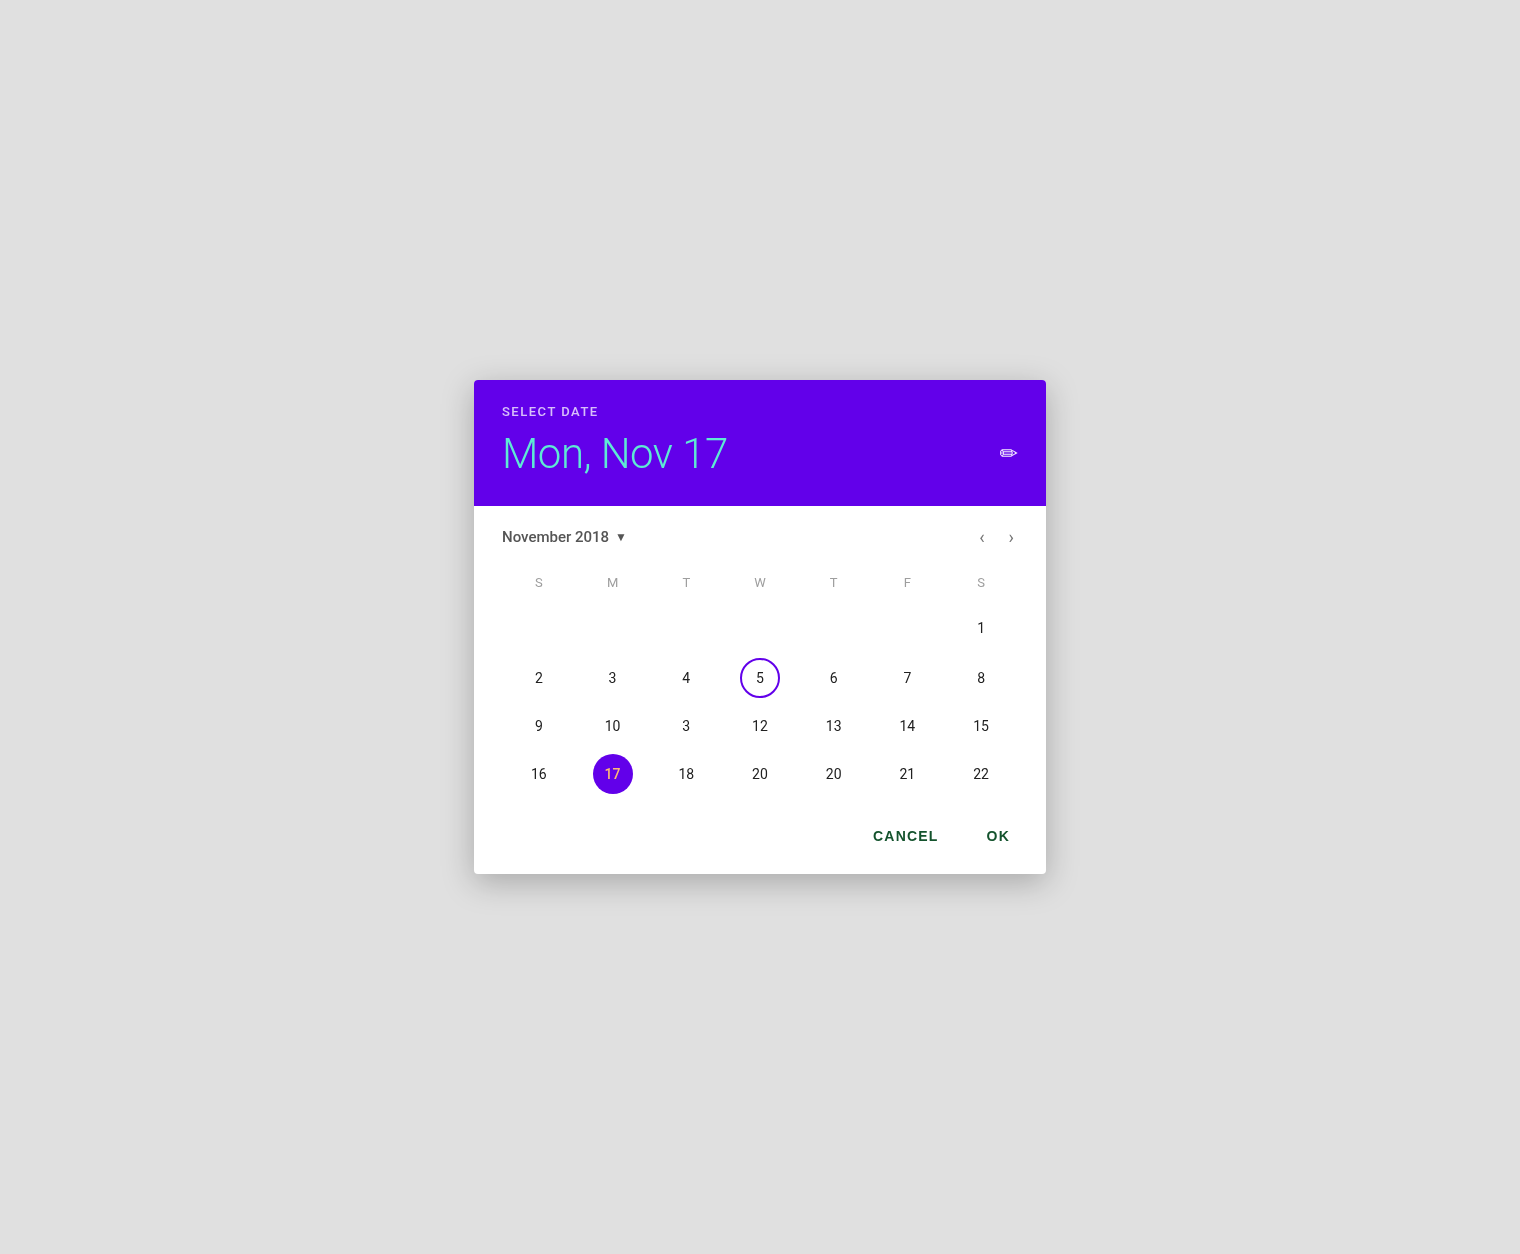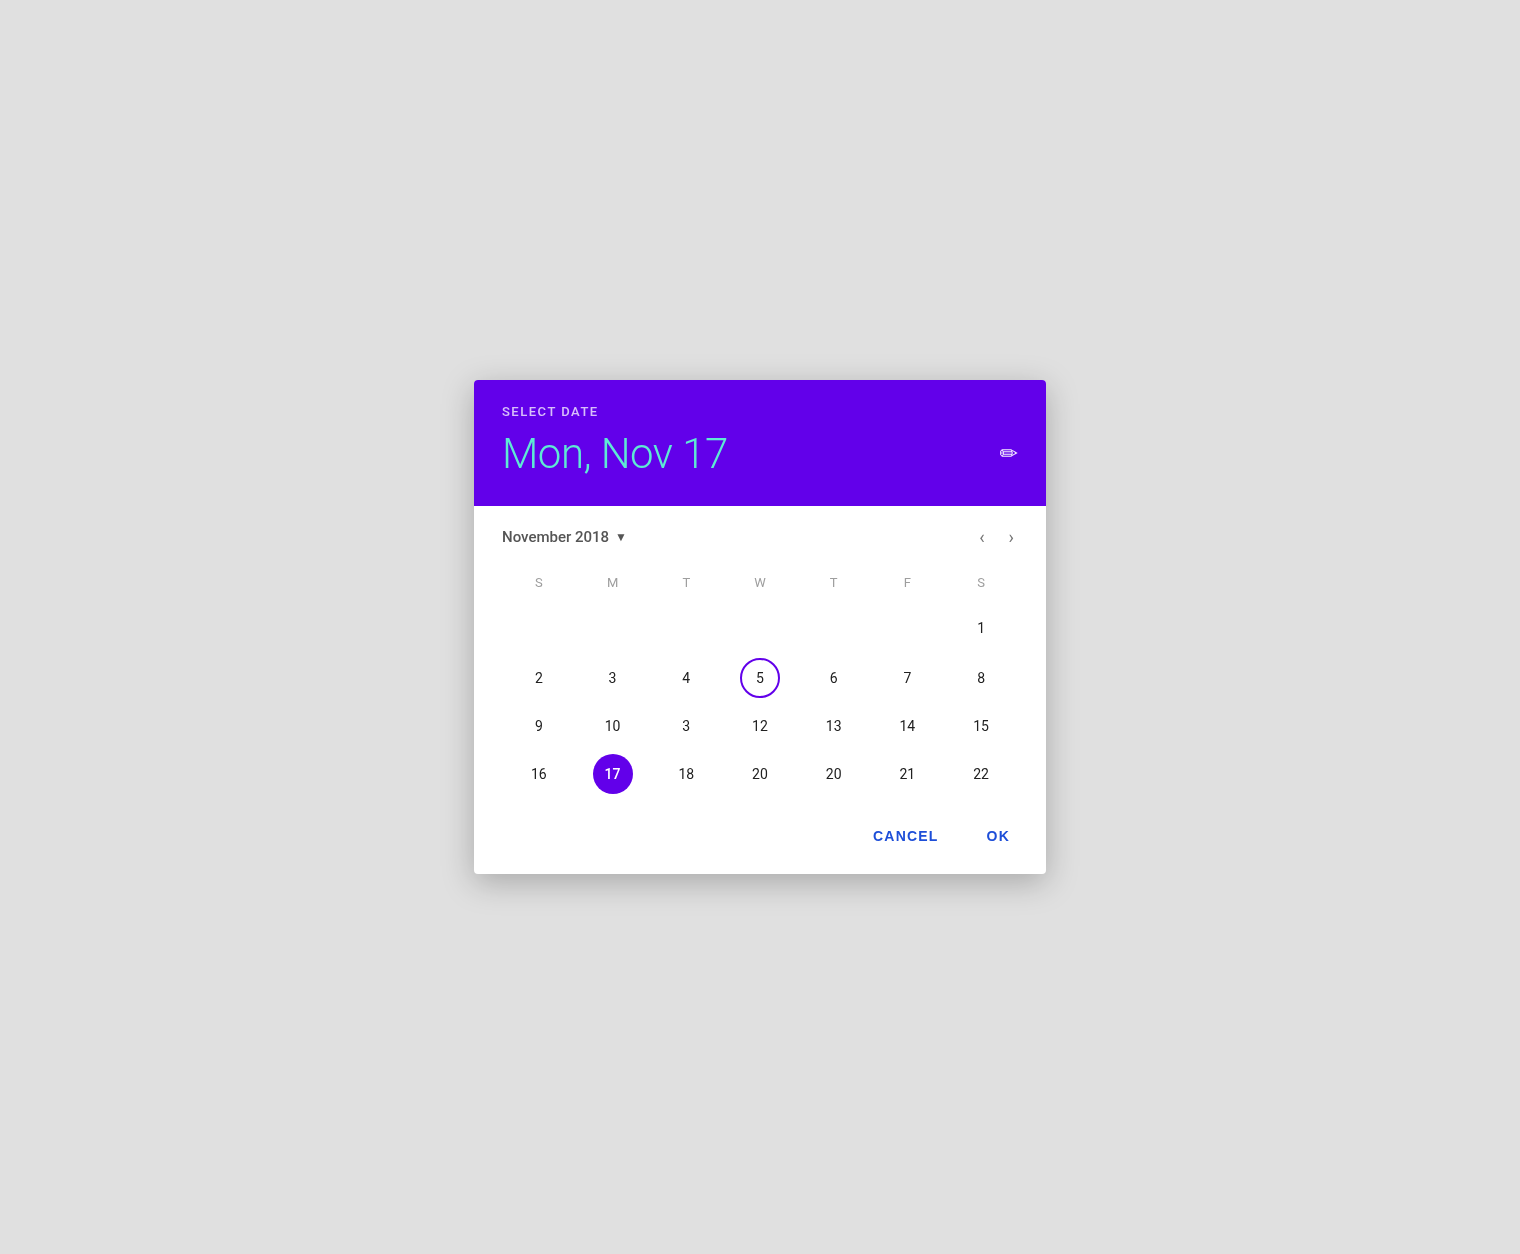--- a/index.html
+++ b/index.html
@@ -131,21 +131,21 @@
       height: 40px;
       border-radius: 50%;
       font-size: 14px;
       color: #212121;
       cursor: pointer;
       position: relative;
     }
 
     .day-cell.selected {
       background: #6200ea;
-      color: #ffffff;
+      color: #fdba74;
       font-weight: 500;
     }
 
     .day-cell.circled {
       border: 2px solid #6200ea;
       color: #212121;
     }
 
     .day-cell.empty {
       cursor: default;
@@ -156,21 +156,21 @@
       display: flex;
       justify-content: flex-end;
       padding: 12px 16px 20px 16px;
       gap: 8px;
     }
 
     .action-btn {
       padding: 10px 20px;
       border: none;
       background: transparent;
-      color: #1d4ed8;
+      color: #14532d;
       font-size: 14px;
       font-weight: 700;
       letter-spacing: 1.2px;
       text-transform: uppercase;
       cursor: pointer;
       border-radius: 4px;
     }
   </style>
 </head>
 <body>

